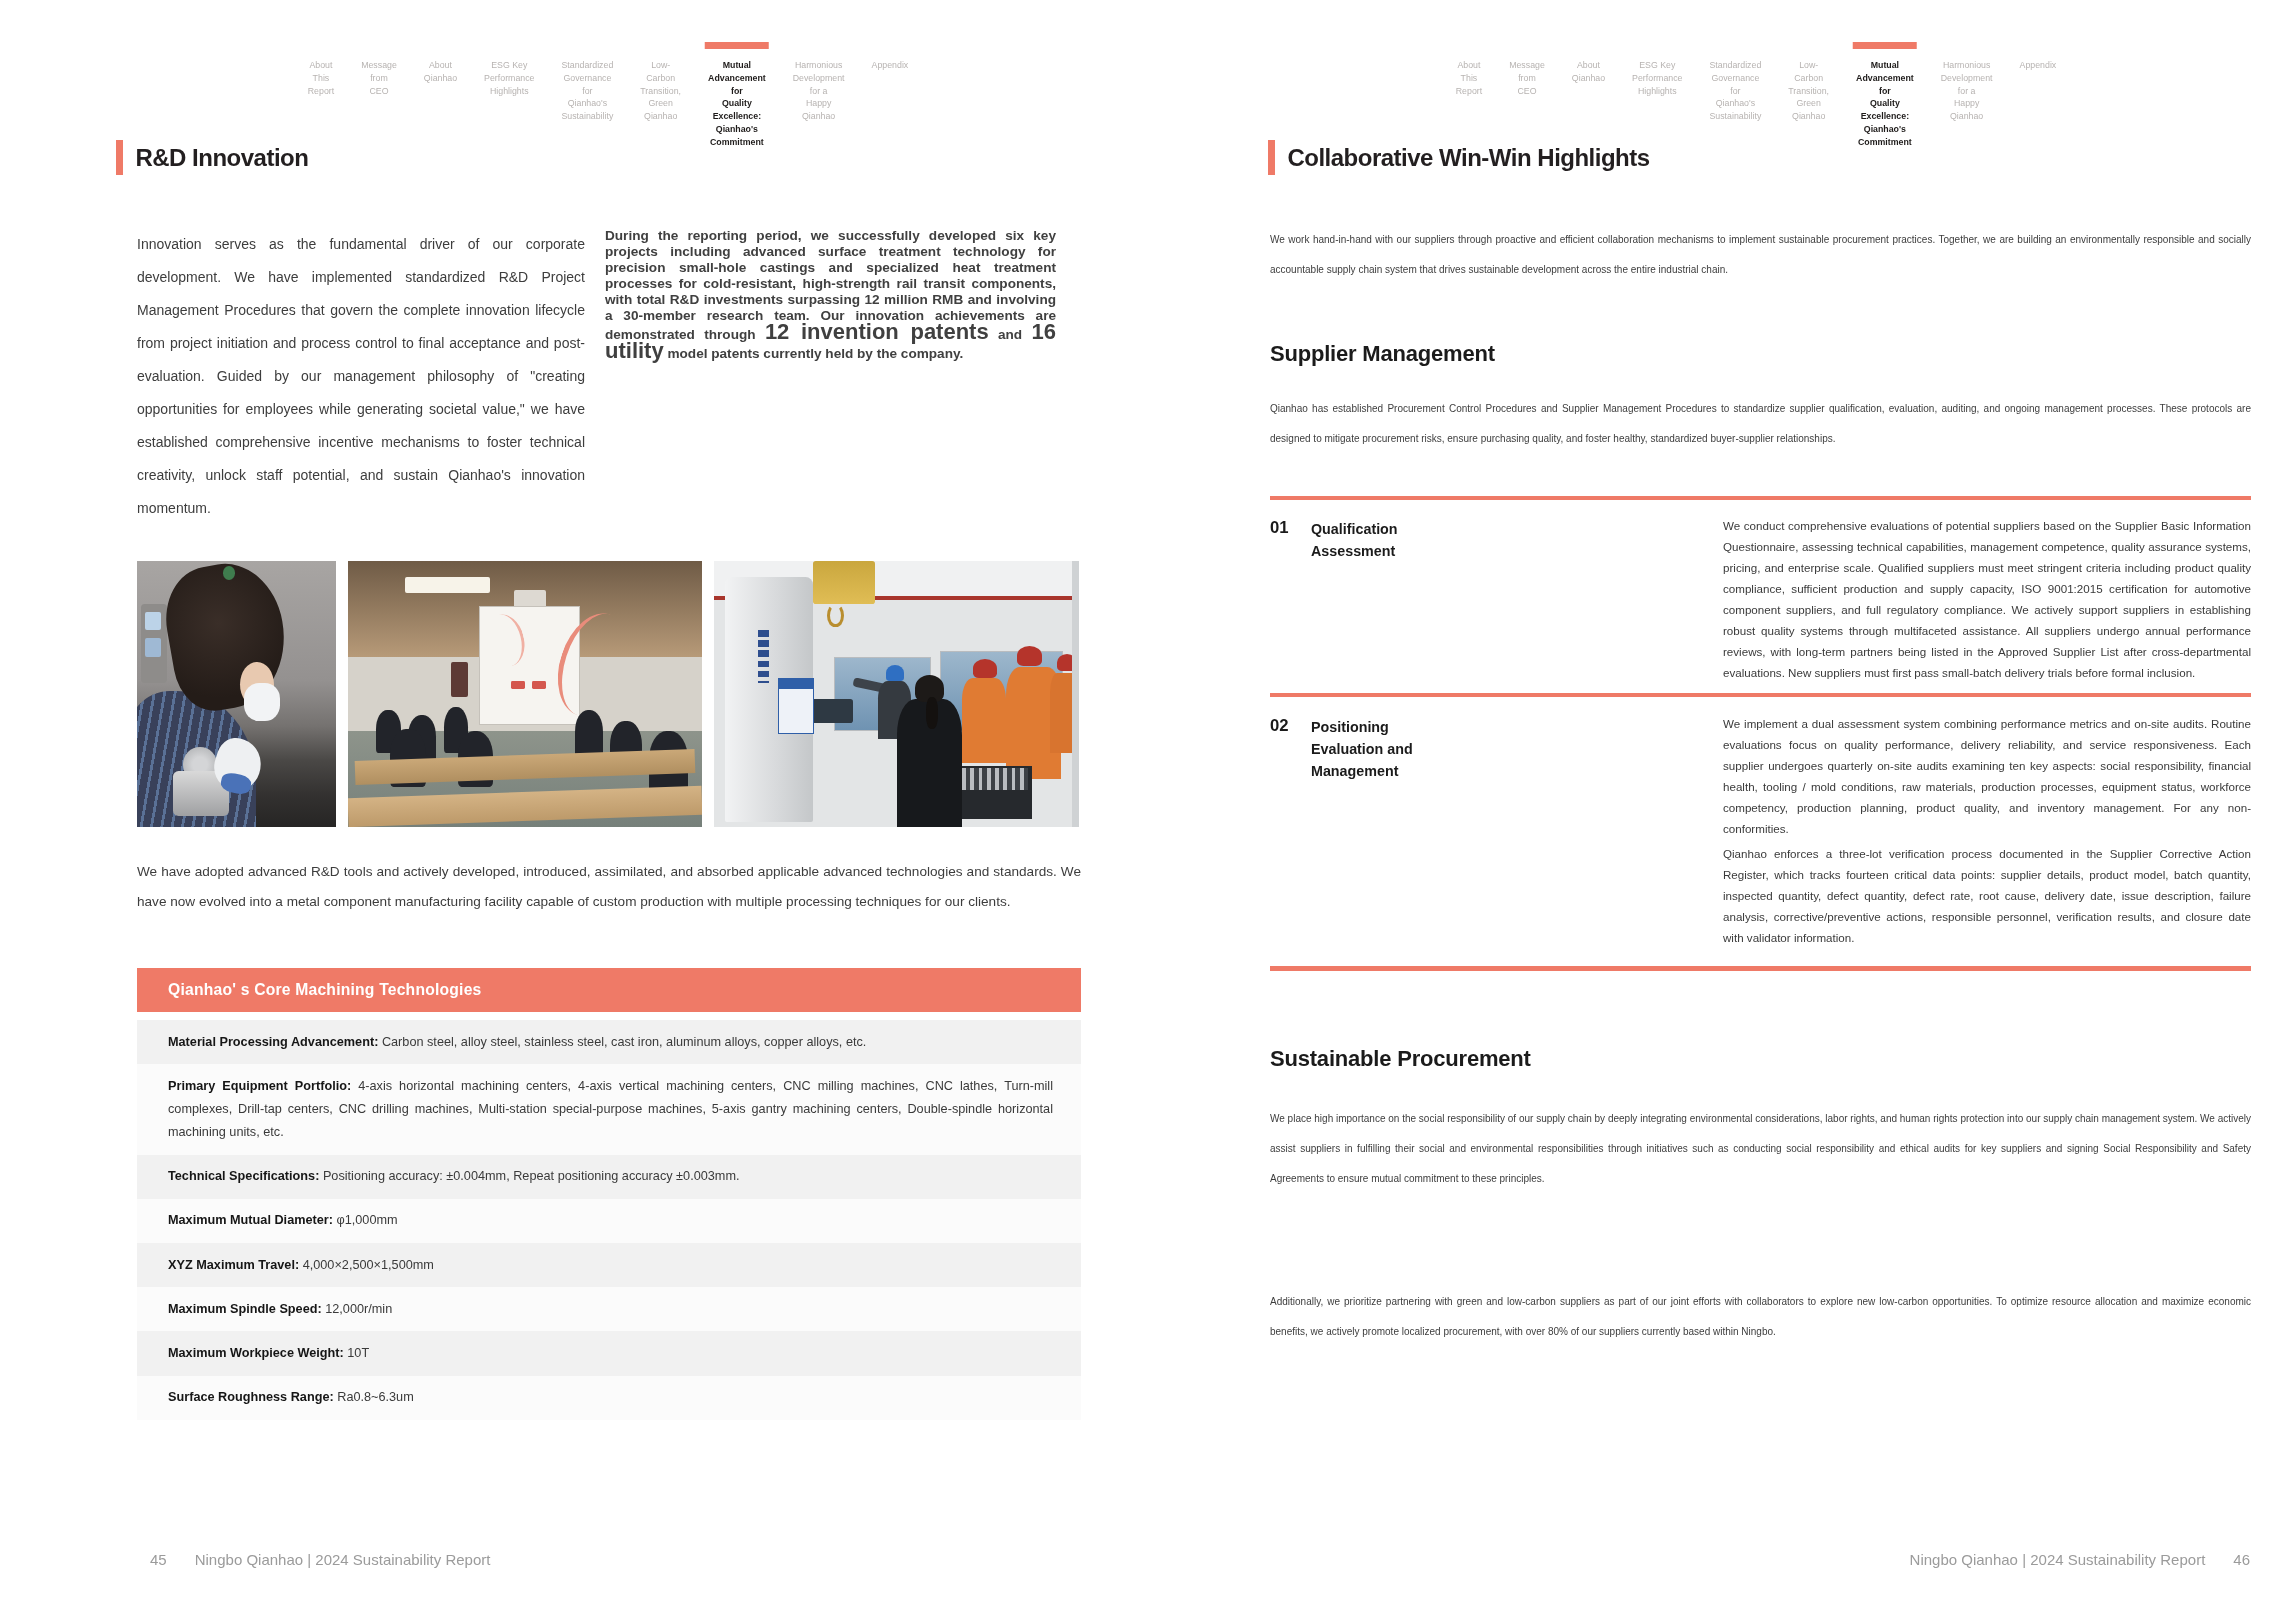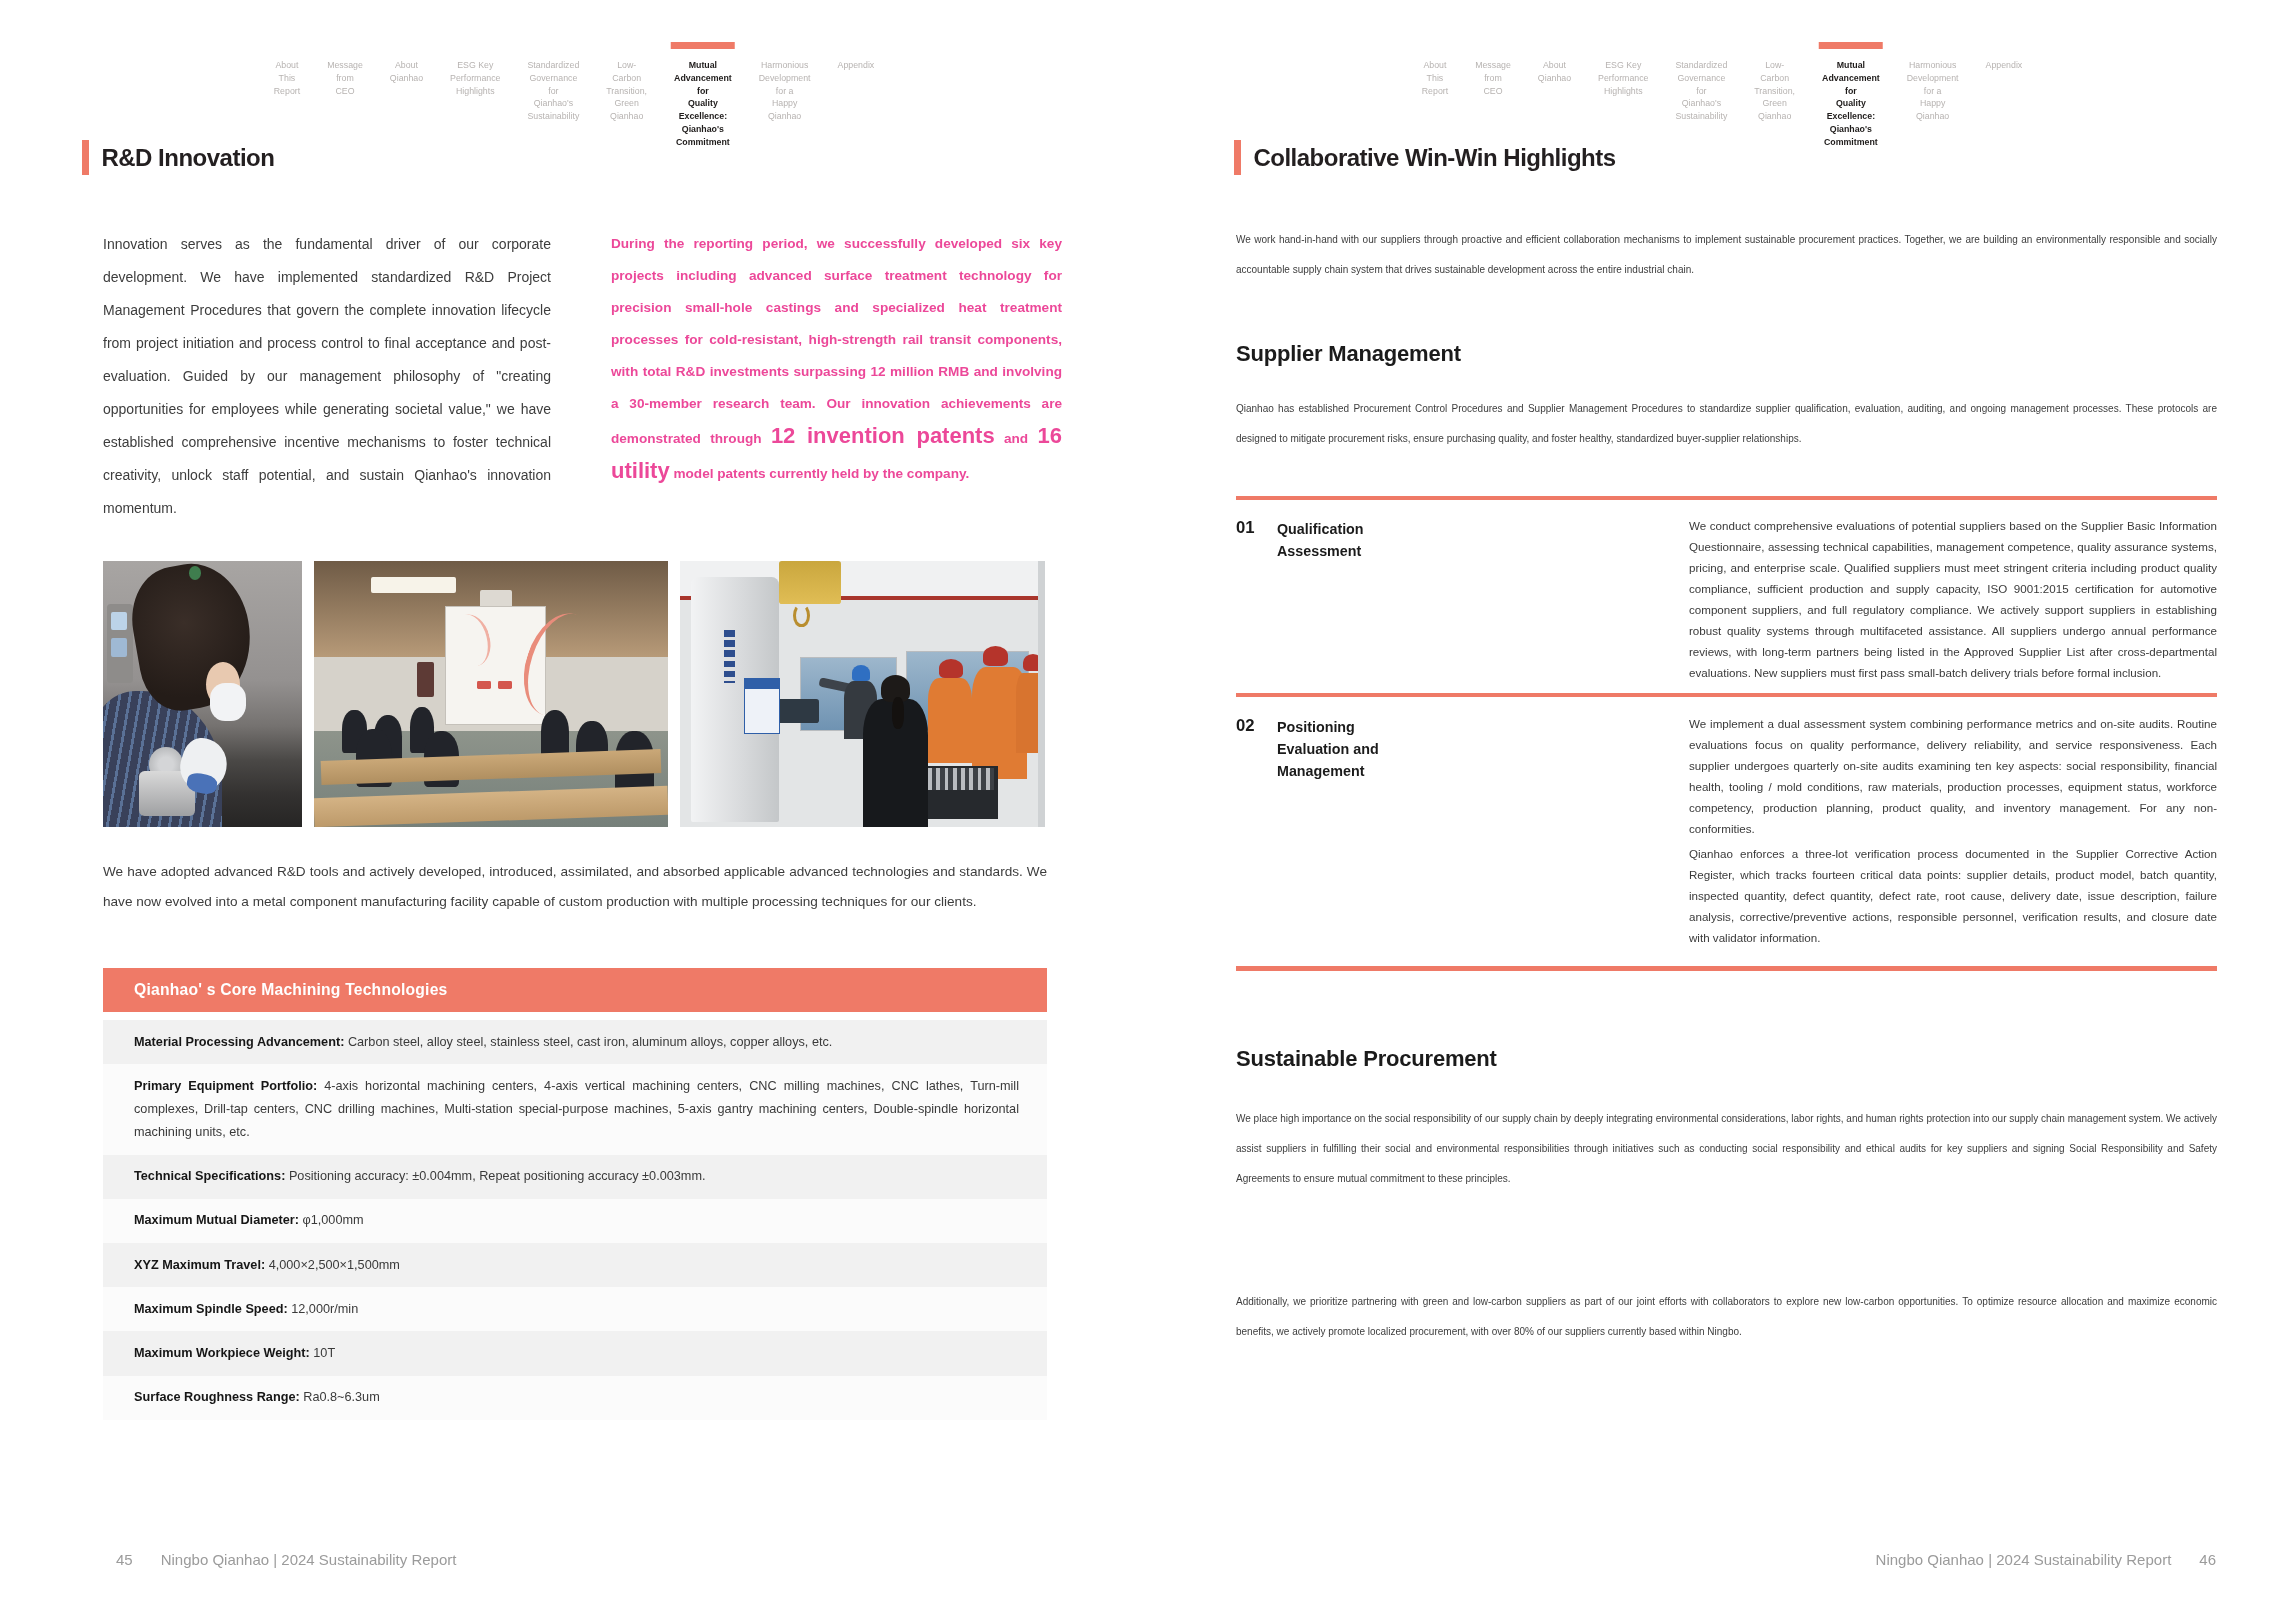--- a/index.html
+++ b/index.html
@@ -1,18 +1,18 @@
 <!DOCTYPE html>
 <html style="font-size:7.4px"><head>
 <meta charset="utf-8">
 <style>
   html,body{margin:0;padding:0;background:#ffffff;}
   body{width:2295px;height:1623px;font-family:"Liberation Sans",sans-serif;color:#3d3d3d;}
   .spread{position:relative;width:2295px;height:1623px;background:#ffffff;overflow:hidden;}
-  .page{position:absolute;top:0;width:1148px;height:1623px;}
+  .page{position:absolute;top:0;width:1148px;height:1623px;margin-left:34px;}
   .page-left{left:0;}
   .page-right{left:1148px;}
 
   
   .nav{position:absolute;top:59px;left:50%;transform:translateX(-50%);display:flex;gap:27px;align-items:flex-start;white-space:nowrap;}
   .nav-item{position:relative;font-size:8.8px;line-height:1.45;color:#b7b3b1;text-align:center;white-space:pre-line;}
   .nav-item.active{color:#1f1c1b;font-weight:bold;}
   .nav-item .bar{position:absolute;top:-16.7px;left:50%;transform:translateX(-50%);width:64px;height:6.5px;background:#EF7A67;}
 
   
@@ -20,21 +20,21 @@
   .title-bar{width:7.4px;height:35px;background:#EF7A67;margin-right:12px;flex:none;}
   .title-text{font-size:24px;font-weight:bold;color:#231f20;line-height:35px;letter-spacing:-0.5px;margin:0;}
 
   .h2{position:absolute;font-size:22px;font-weight:bold;color:#1b1b1b;letter-spacing:-0.2px;}
 
   .para{position:absolute;font-size:10px;line-height:30px;text-align:justify;color:#3d3d3d;margin:0;}
   .preline{white-space:pre-line;}
 
   
   .intro-left{top:228px;left:103px;width:448px;font-size:14px;line-height:33px;}
-  .intro-right{position:absolute;top:228px;left:611px;width:451px;font-size:13.6px;line-height:32px;font-weight:bold;color:#ec4899;text-align:justify;}
+  .intro-right{position:absolute;top:228px;left:571px;width:451px;font-size:13.6px;line-height:16px;font-weight:bold;color:#404040;text-align:justify;}
   .intro-right .big{font-size:22px;}
 
   .photos{position:absolute;top:561px;left:103px;width:943px;height:266px;display:flex;gap:12px;}
   .photo{position:relative;height:266px;overflow:hidden;flex:none;background:#888;}
   .ph{position:absolute;}
 
   .tools-para{top:857px;left:103px;width:944px;font-size:13.6px;line-height:30px;}
 
   .table{position:absolute;top:968px;left:103px;width:944px;}
   .table-header{background:#EF7A67;color:#ffffff;font-size:15.7px;font-weight:bold;line-height:44px;padding-left:31px;margin-bottom:8.3px;letter-spacing:0.2px;}

